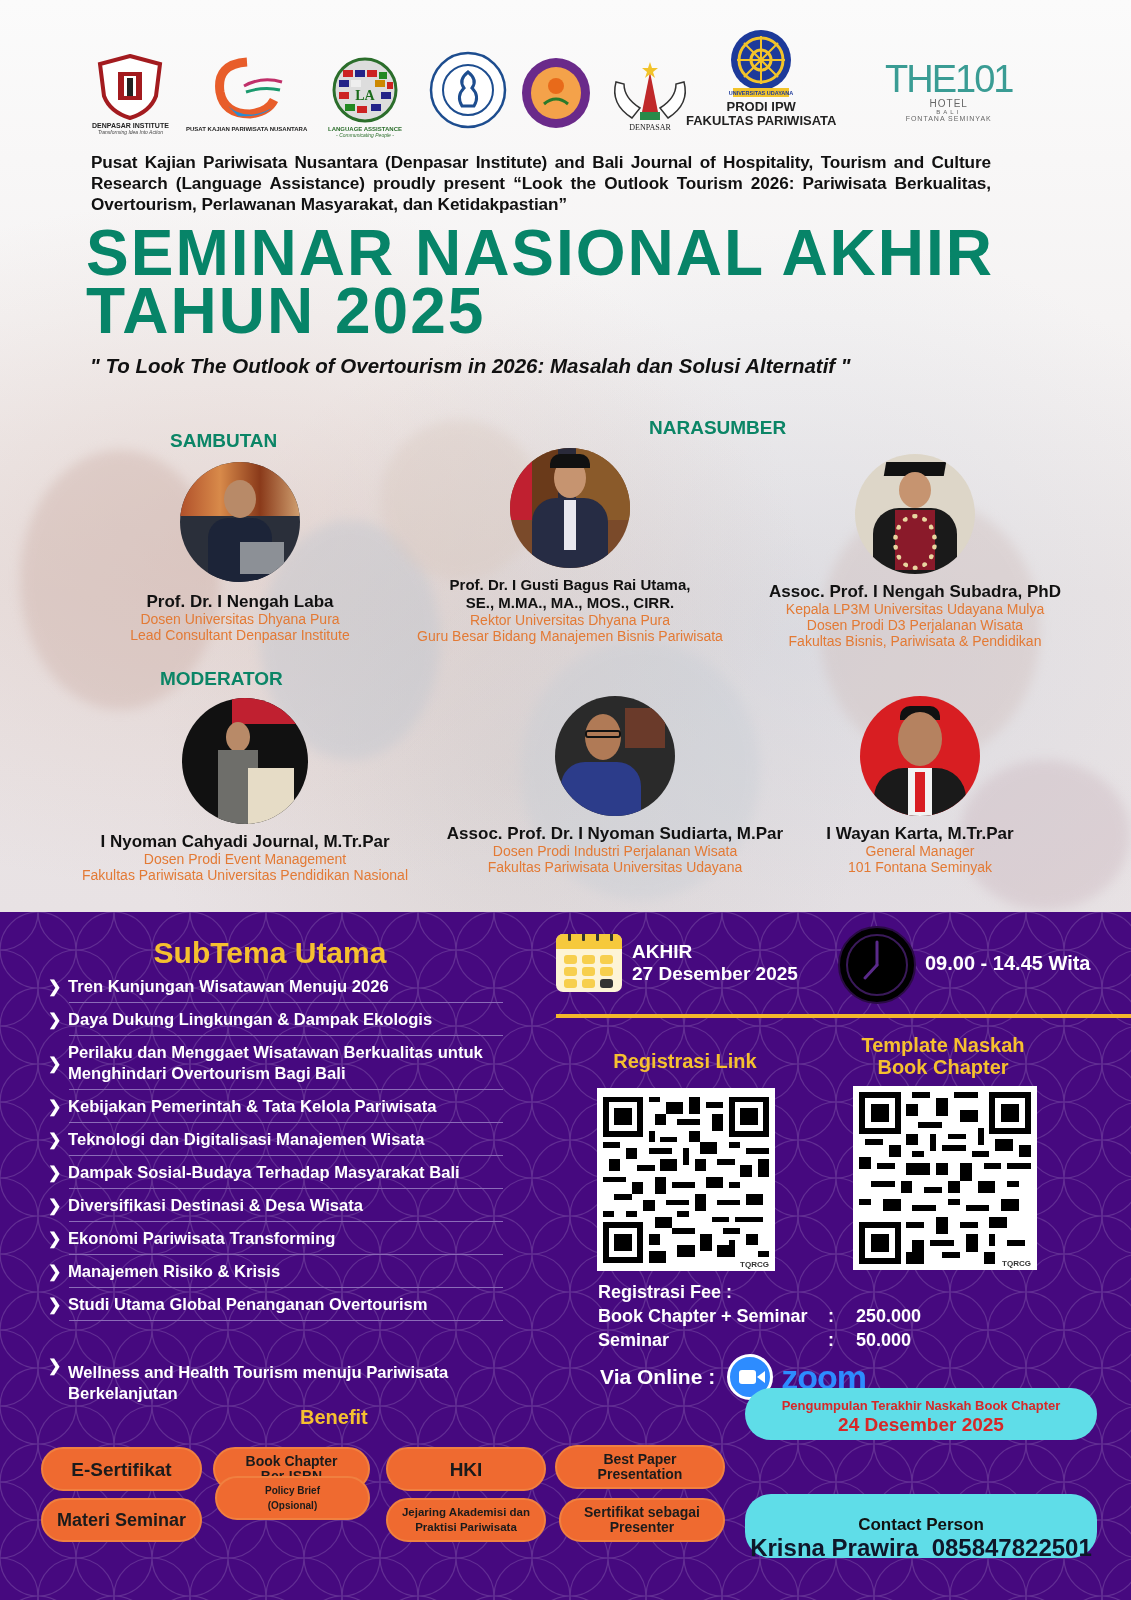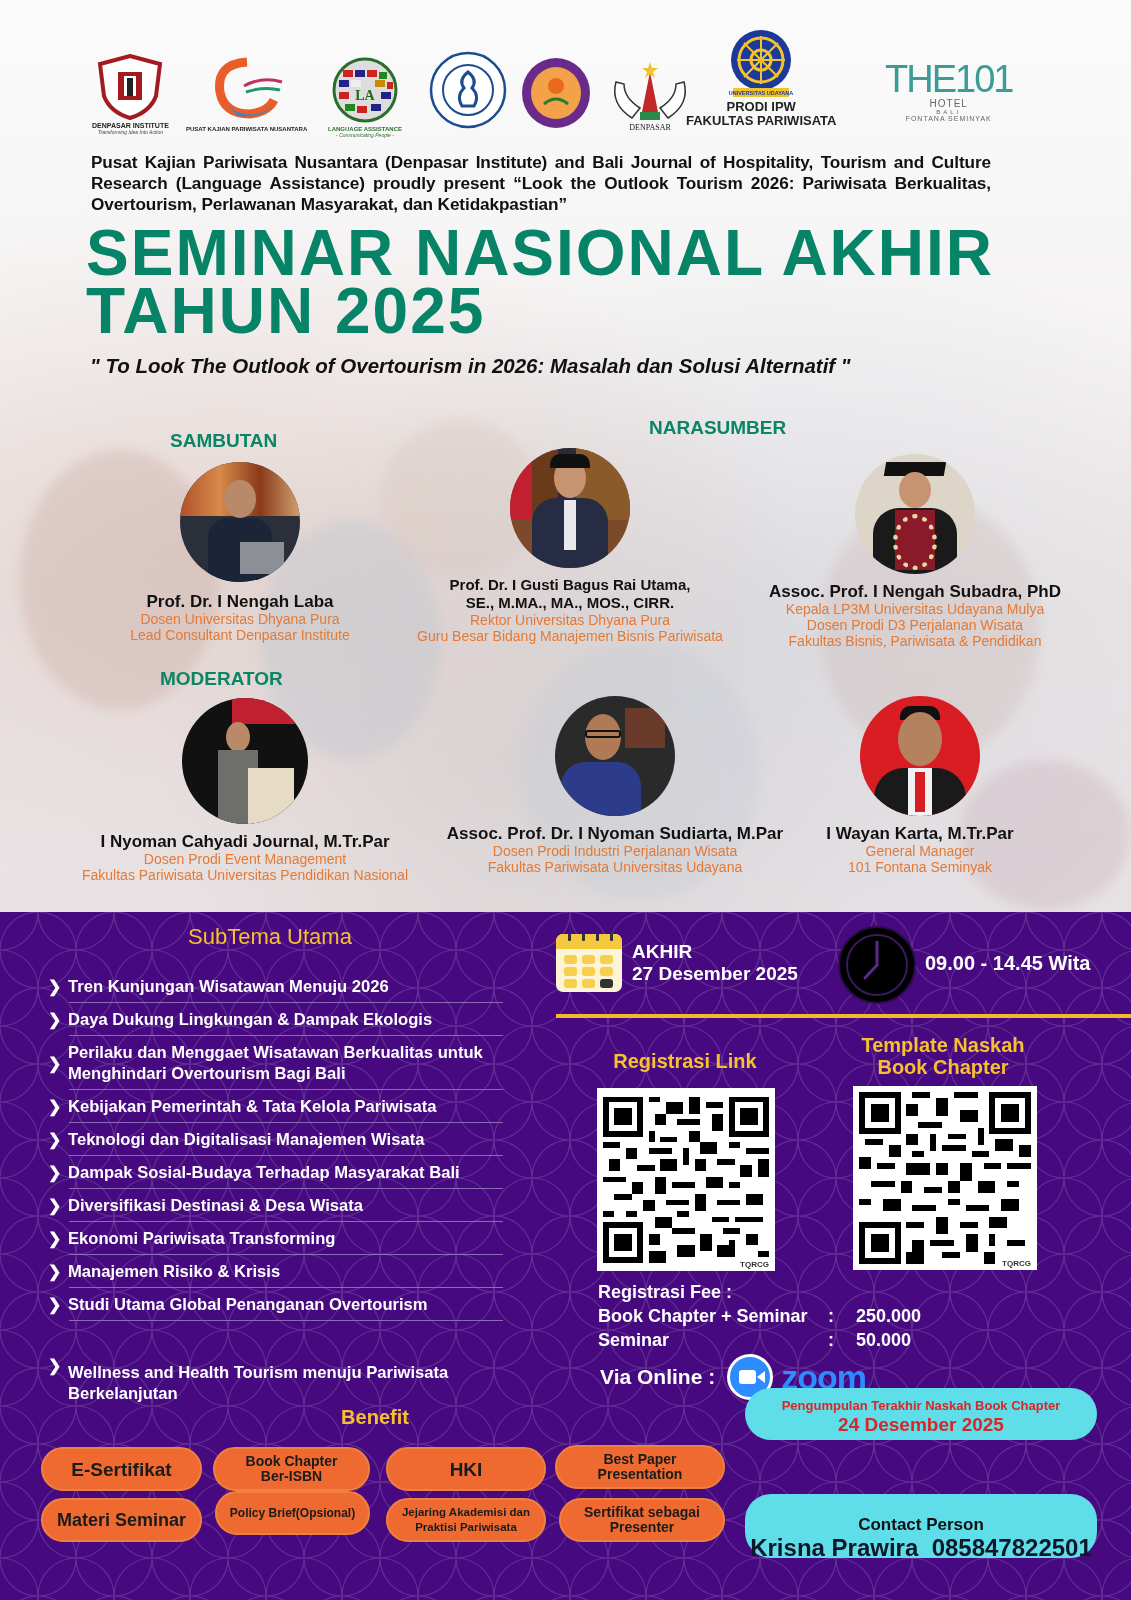--- a/index.html
+++ b/index.html
@@ -52,22 +52,22 @@
 
     
     .bottom {
       position: absolute; left: 0; top: 912px; width: 1131px; height: 688px;
       background-color: #46097f;
       overflow: hidden;
     }
     .bottom svg.pattern { position: absolute; left: 0; top: 0; }
 
     .subtema-title {
-      position: absolute; top: 12px; left: 130px; width: 280px; text-align: center;
-      font-size: 22px; font-weight: normal; color: #f6c02f;
+      position: absolute; top: 24px; left: 130px; width: 280px; text-align: center;
+      font-size: 30px; font-weight: bold; color: #f6c02f;
     }
     .subtema-list { position: absolute; top: 58px; left: 48px; width: 455px; list-style: none; }
     .subtema-item {
       display: flex; align-items: center; padding: 6px 0 6px 0; position: relative;
       font-size: 16.6px; font-weight: bold; color: #fff; line-height: 21px;
     }
     .subtema-item::after {
       content: ""; position: absolute; left: 21px; right: 0; bottom: 0; height: 1px; background: #8b6bb8;
     }
     .subtema-item:last-child::after { display: none; }
@@ -97,21 +97,21 @@
     .fee-row { display: flex; }
     .fee-label { width: 230px; }
     .fee-colon { width: 20px; }
     .fee-val { margin-left: 8px; }
 
     .via { position: absolute; top: 442px; left: 600px; display: flex; align-items: center; }
     .via-label { font-size: 21px; font-weight: bold; color: #fff; }
     .zoom-icon { width: 46px; height: 46px; border-radius: 50%; background: #2d8cff; border: 3px solid #fff; margin-left: 12px; position: relative; }
     .zoom-word { margin-left: 8px; font-size: 34px; font-weight: bold; color: #2d8cff; letter-spacing: -1px; }
 
-    .benefit-title { position: absolute; top: 494px; left: 300px; width: 150px; text-align: center; font-size: 20px; font-weight: bold; color: #f6c02f; }
+    .benefit-title { position: absolute; top: 494px; left: 300px; width: 150px; font-size: 20px; font-weight: bold; color: #f6c02f; }
     .pill {
       position: absolute; height: 44px; border-radius: 22px; background: #ef6a30;
       border: 2px solid #f08040;
       display: flex; align-items: center; justify-content: center; text-align: center;
       color: #1b1b1b; font-weight: bold; line-height: 15px;
     }
 
     .cyan-box {
       position: absolute; left: 745px; width: 352px; border-radius: 26px; background: #5fdde8;
       text-align: center; font-weight: bold;
@@ -476,21 +476,21 @@
       <span>HKI</span>
     </div>
   <div class="pill" style="top:533px;left:555px;width:170px;font-size:14px;flex-direction:column;">
       <span>Best Paper</span>
       <span>Presentation</span>
     </div>
 
   <div class="pill" style="top:586px;left:41px;width:161px;font-size:18px;">
       <span>Materi Seminar</span>
     </div>
-  <div class="pill" style="top:579px;left:215px;width:155px;font-size:12px;flex-direction:row;">
+  <div class="pill" style="top:564px;left:215px;width:155px;font-size:10px;flex-direction:column;">
       <span>Policy Brief</span>
       <span>(Opsional)</span>
     </div>
   <div class="pill" style="top:586px;left:386px;width:160px;font-size:11.5px;flex-direction:column;">
       <span>Jejaring Akademisi dan</span>
       <span>Praktisi Pariwisata</span>
     </div>
   <div class="pill" style="top:586px;left:559px;width:166px;font-size:14px;flex-direction:column;">
       <span>Sertifikat sebagai</span>
       <span>Presenter</span>

